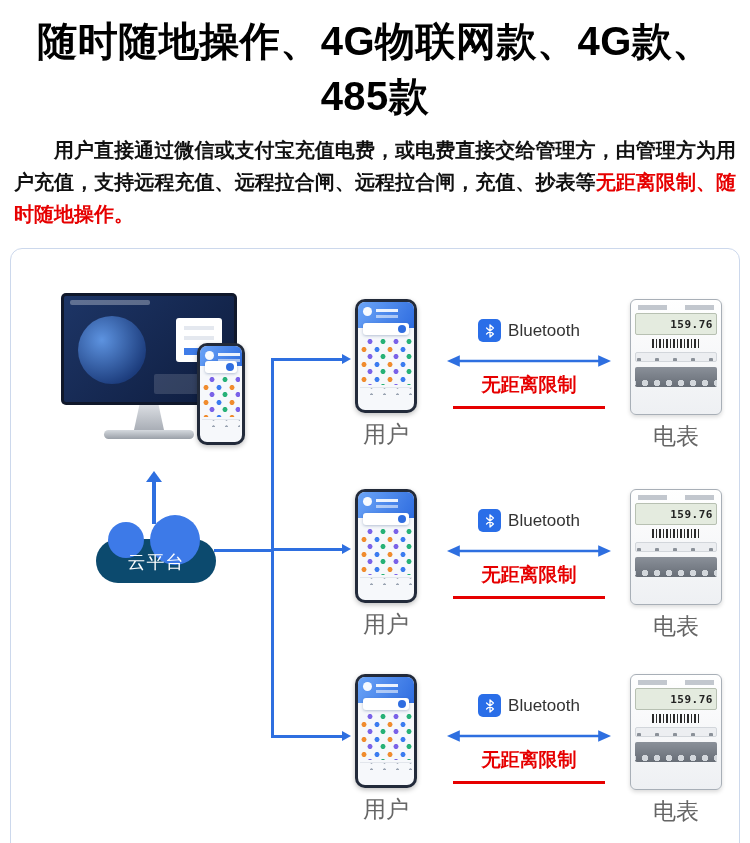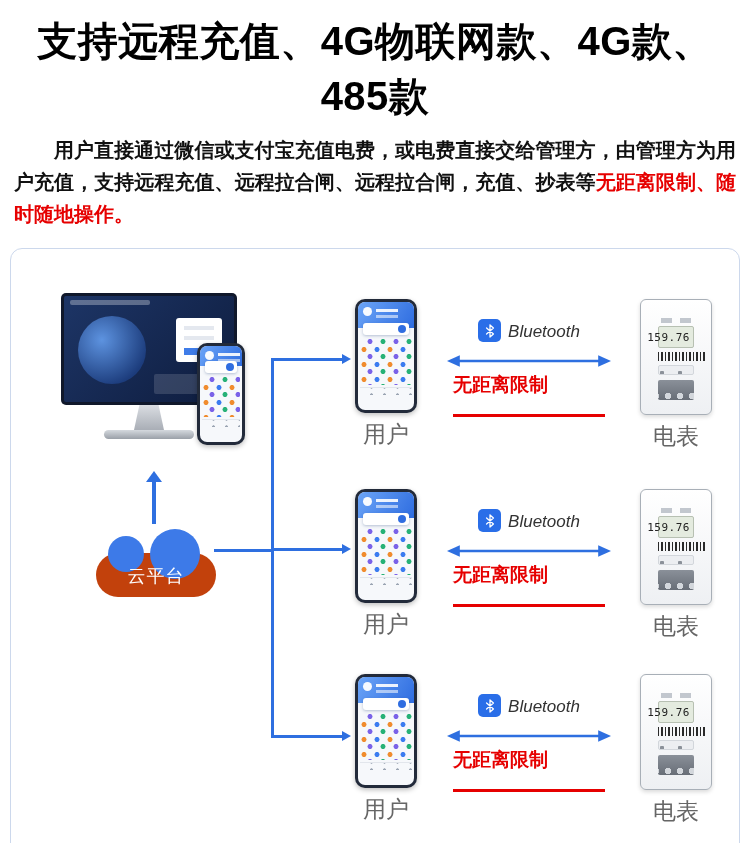--- a/index.html
+++ b/index.html
@@ -62,21 +62,21 @@
            radial-gradient(circle,#7a62e8 2.2px,transparent 2.8px);
            background-size:26px 15px;background-position:4px 3px,17px 3px,10px 10px,23px 10px;}
   .ph-nav{height:8px;margin:2px 2px 0;border-top:1px solid #e2e6ec;
           background-image:radial-gradient(circle,#9aa4b2 1.4px,transparent 1.9px);
           background-size:13px 8px;background-position:5px 3px;}
   .admin-phone{position:absolute;left:136px;top:50px;width:48px;height:102px;z-index:3;}
   .admin-phone .ph-header{height:20px;}
   .admin-phone .ph-grid{height:40px;}
 
   
-  .cloud{position:absolute;left:85px;top:304px;width:120px;height:44px;background:#c2410c;
+  .cloud{position:absolute;left:85px;top:290px;width:120px;height:44px;background:#0c4a6e;
          border-radius:22px;}
   .cloud::before{content:"";position:absolute;left:12px;top:-17px;width:36px;height:36px;
          border-radius:50%;background:#3d7ae8;}
   .cloud::after{content:"";position:absolute;right:16px;top:-24px;width:50px;height:50px;
          border-radius:50%;background:#3d7ae8;}
   .cloud-label{position:absolute;left:0;top:11px;width:100%;text-align:center;color:#fff;
          font-size:18px;letter-spacing:1px;z-index:2;}
   .up-arrow{position:absolute;left:141px;top:233px;width:4px;height:42px;background:var(--blue);}
   .up-arrow::before{content:"";position:absolute;left:-6px;top:-11px;
          border-left:8px solid transparent;border-right:8px solid transparent;
@@ -91,34 +91,34 @@
 
   
   .flow-row{position:absolute;left:336px;width:372px;height:172px;display:flex;}
   .r1{top:44px}.r2{top:234px}.r3{top:419px}
   .phone-col{width:78px;display:flex;flex-direction:column;align-items:center;}
   .phone-col .phone{margin-top:6px;}
   .mid-col{flex:1;display:flex;flex-direction:column;align-items:center;}
   .meter-col{width:86px;display:flex;flex-direction:column;align-items:center;}
   .obj-label{margin-top:6px;text-align:center;font-size:23px;color:#666;}
 
-  .bt-row{margin-top:26px;display:flex;align-items:flex-end;gap:7px;font-style:italic;}
+  .bt-row{margin-top:26px;display:flex;align-items:center;gap:7px;}
   .bt-icon{width:23px;height:23px;border-radius:5px;background:#2a6ee8;
            display:flex;align-items:center;justify-content:center;}
   .bt-label{font-size:17px;color:#333;}
   .dbl-arrow{margin-top:12px;width:168px;height:14px;}
   .dbl-arrow line{stroke:var(--blue);stroke-width:2.6;}
   .dbl-arrow polygon{fill:var(--blue);}
-  .limit{margin-top:4px;width:152px;font-size:19px;font-weight:700;
-         color:var(--red);border-bottom:3px solid var(--red);padding-bottom:16px;}
-
-  
-  .meter{margin-top:6px;width:72px;height:116px;border:1px solid #a8afb7;border-radius:6px;
-         background:linear-gradient(#ffffff,#eef0f3);padding:17px;
-         box-shadow:0 2px 4px rgba(0,0,0,.15);}
+  .limit{margin-top:4px;width:152px;text-align:center;font-size:19px;font-weight:700;
+         color:var(--red);border-bottom:3px solid var(--red);padding-bottom:8px;}
+
+  
+  .meter{margin-top:6px;width:92px;height:116px;border:1px solid #a8afb7;border-radius:6px;
+         background:linear-gradient(#ffffff,#eef0f3);padding:4px;
+         box-shadow:0 2px 4px rgba(0,0,0,.15);font-weight:bold;}
   .m-head{height:5px;margin:1px 3px 3px;
           background:linear-gradient(90deg,#c2c7ce 0 38%,transparent 38% 62%,#c2c7ce 62% 100%);}
   .m-lcd{height:22px;background:#e4ebdf;border:1px solid #b7c0b2;border-radius:2px;
          display:flex;align-items:center;justify-content:flex-end;padding:0 3px;}
   .m-read{font-family:"DejaVu Sans Mono",monospace;font-size:11px;color:#222;letter-spacing:.5px;}
   .m-code{height:9px;width:48px;margin:4px auto 0;
           background:repeating-linear-gradient(90deg,#2a2a2a 0 1.5px,transparent 1.5px 3.5px);}
   .m-band{height:10px;margin-top:4px;border:1px solid #d2d6db;border-radius:2px;
           background-color:#eceef1;
           background-image:radial-gradient(circle,#8b9199 2px,transparent 2.5px);
@@ -127,21 +127,21 @@
           background-image:radial-gradient(circle,#d3d7dc 3px,transparent 3.5px),
           linear-gradient(#8a9099,#686e77);
           background-size:12px 20px,100% 100%;background-position:4px 6px,0 0;}
 
   .next-band{margin:8px 10px 0;height:15px;border-radius:12px 12px 0 0;
              background:linear-gradient(180deg,#6190e6,#3f6fd0);}
 </style>
 </head>
 <body>
 
-<h1 class="title">支持远程充值、4G物联网款、4G款、485款</h1>
+<h1 class="title">随时随地操作、4G物联网款、4G款、485款</h1>
 
 <p class="intro"><span>用户直接通过微信或支付宝充值电费，或电费直接交给管理方，由管理方为用户充值，支持远程充值、远程拉合闸、远程拉合闸，充值、抄表等</span><span class="red">无距离限制、随时随地操作。</span></p>
 
 <div class="diagram">
 
   <div class="computer">
     <div class="monitor">
       <div class="mon-screen">
         <div class="mon-topbar"></div>
         <div class="mon-globe"></div>

